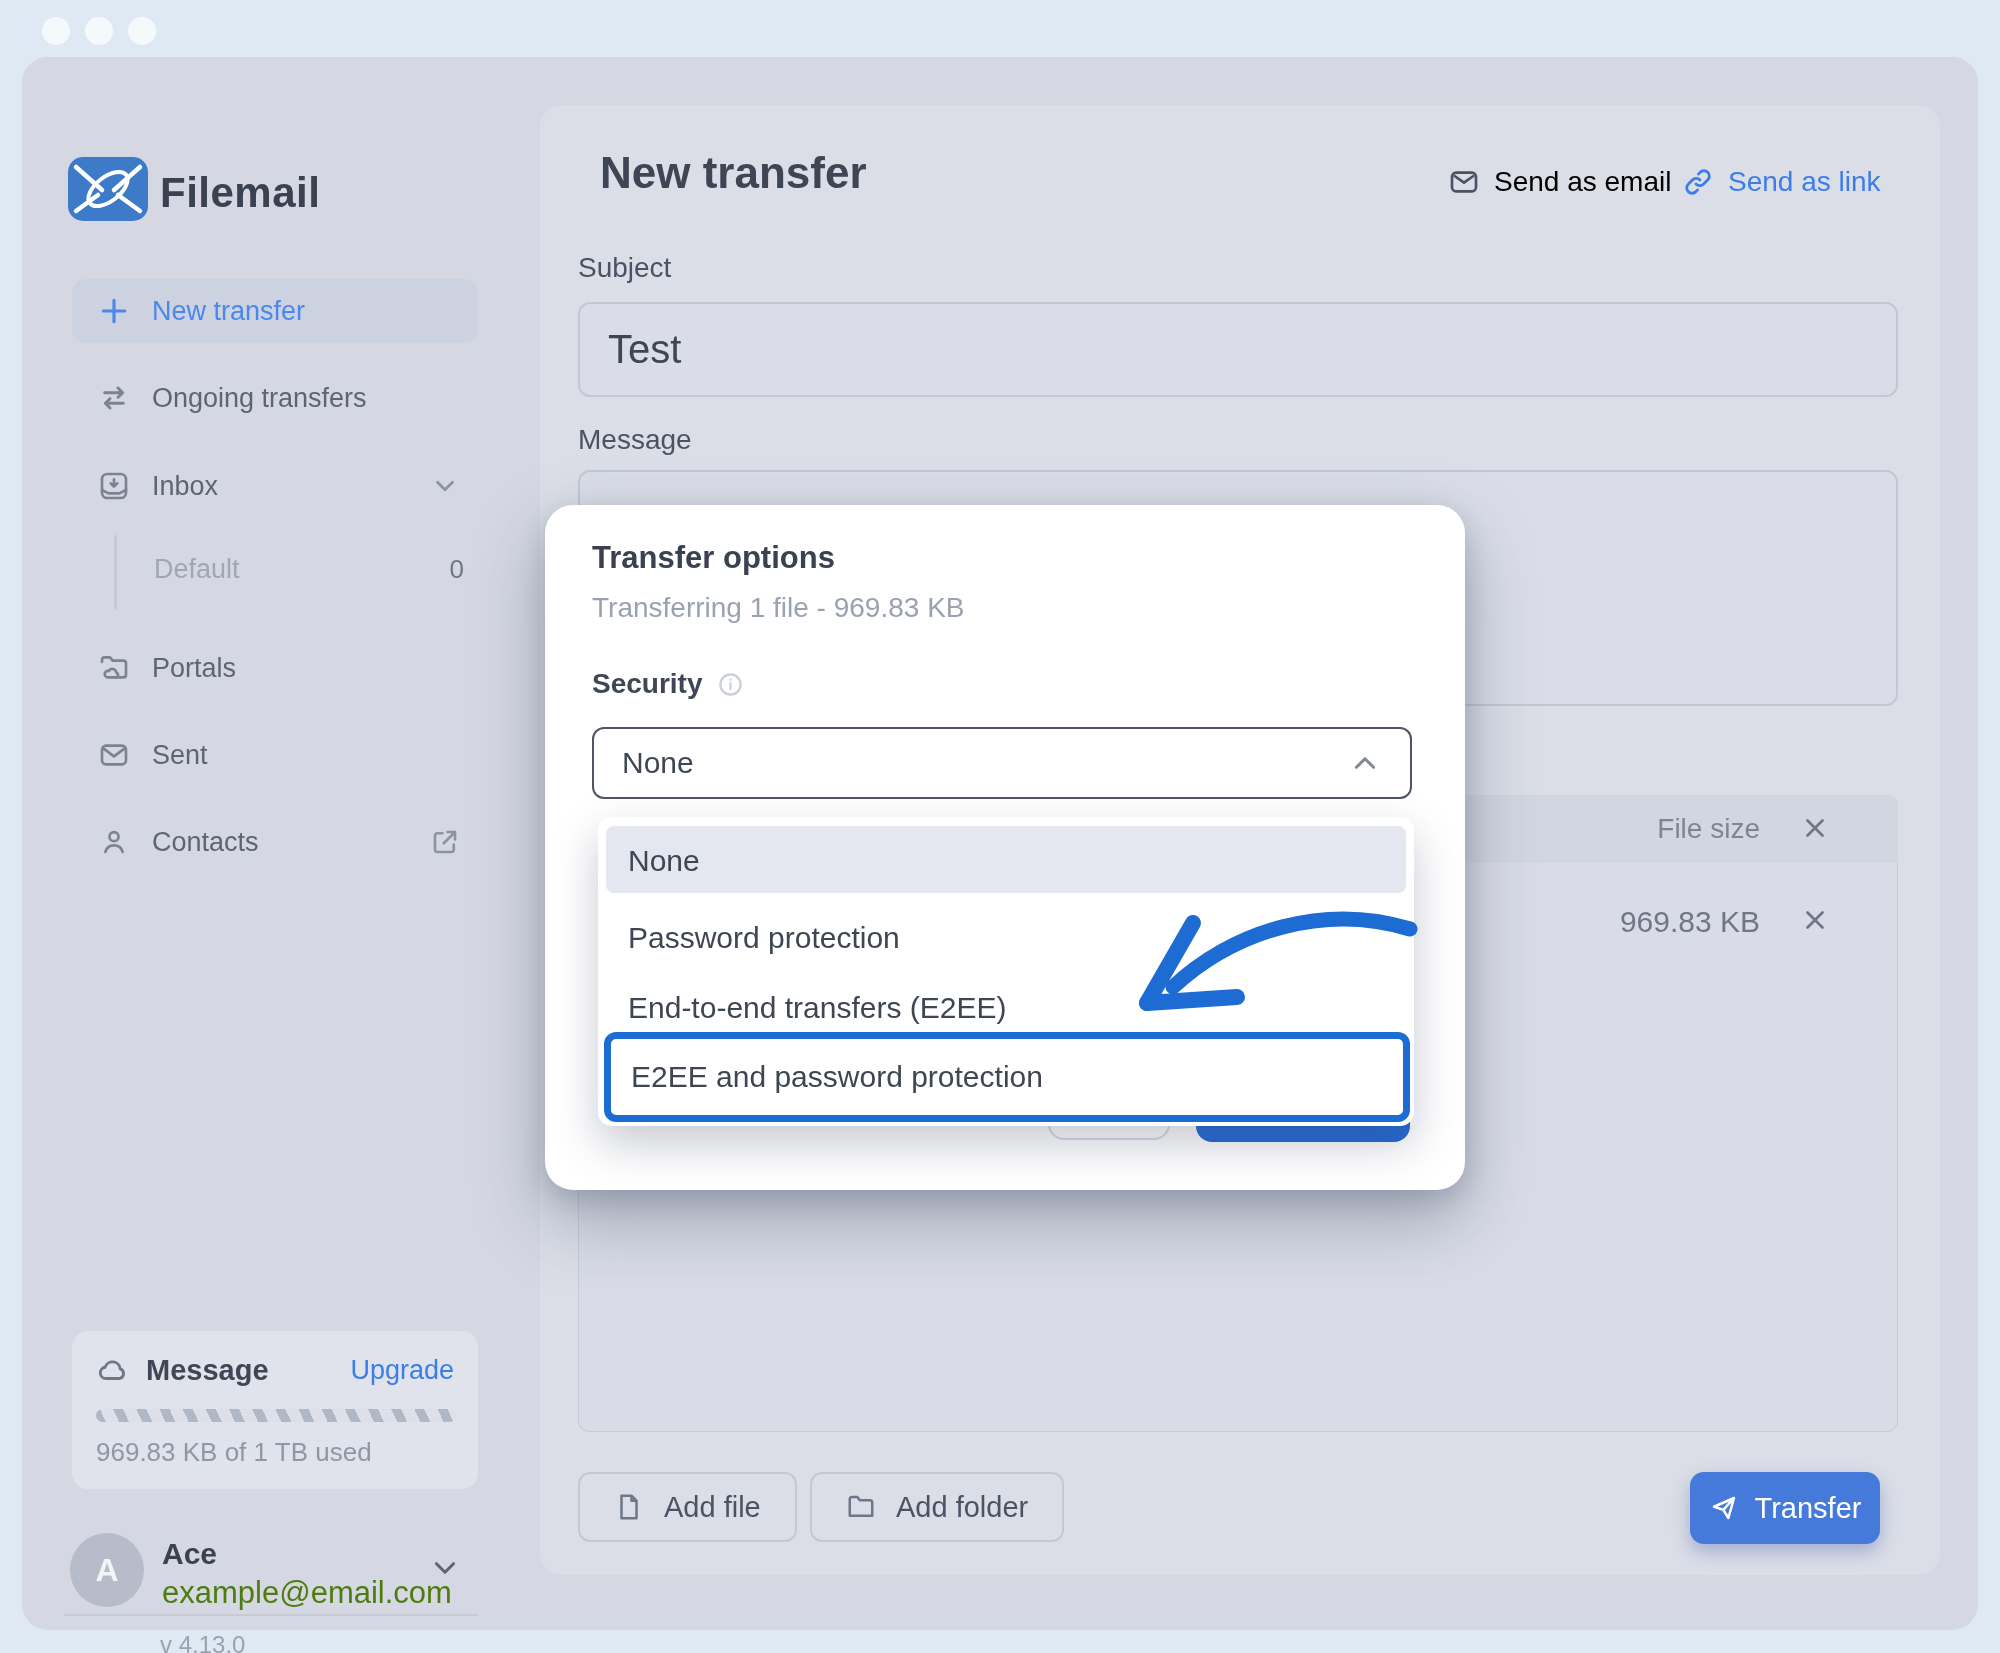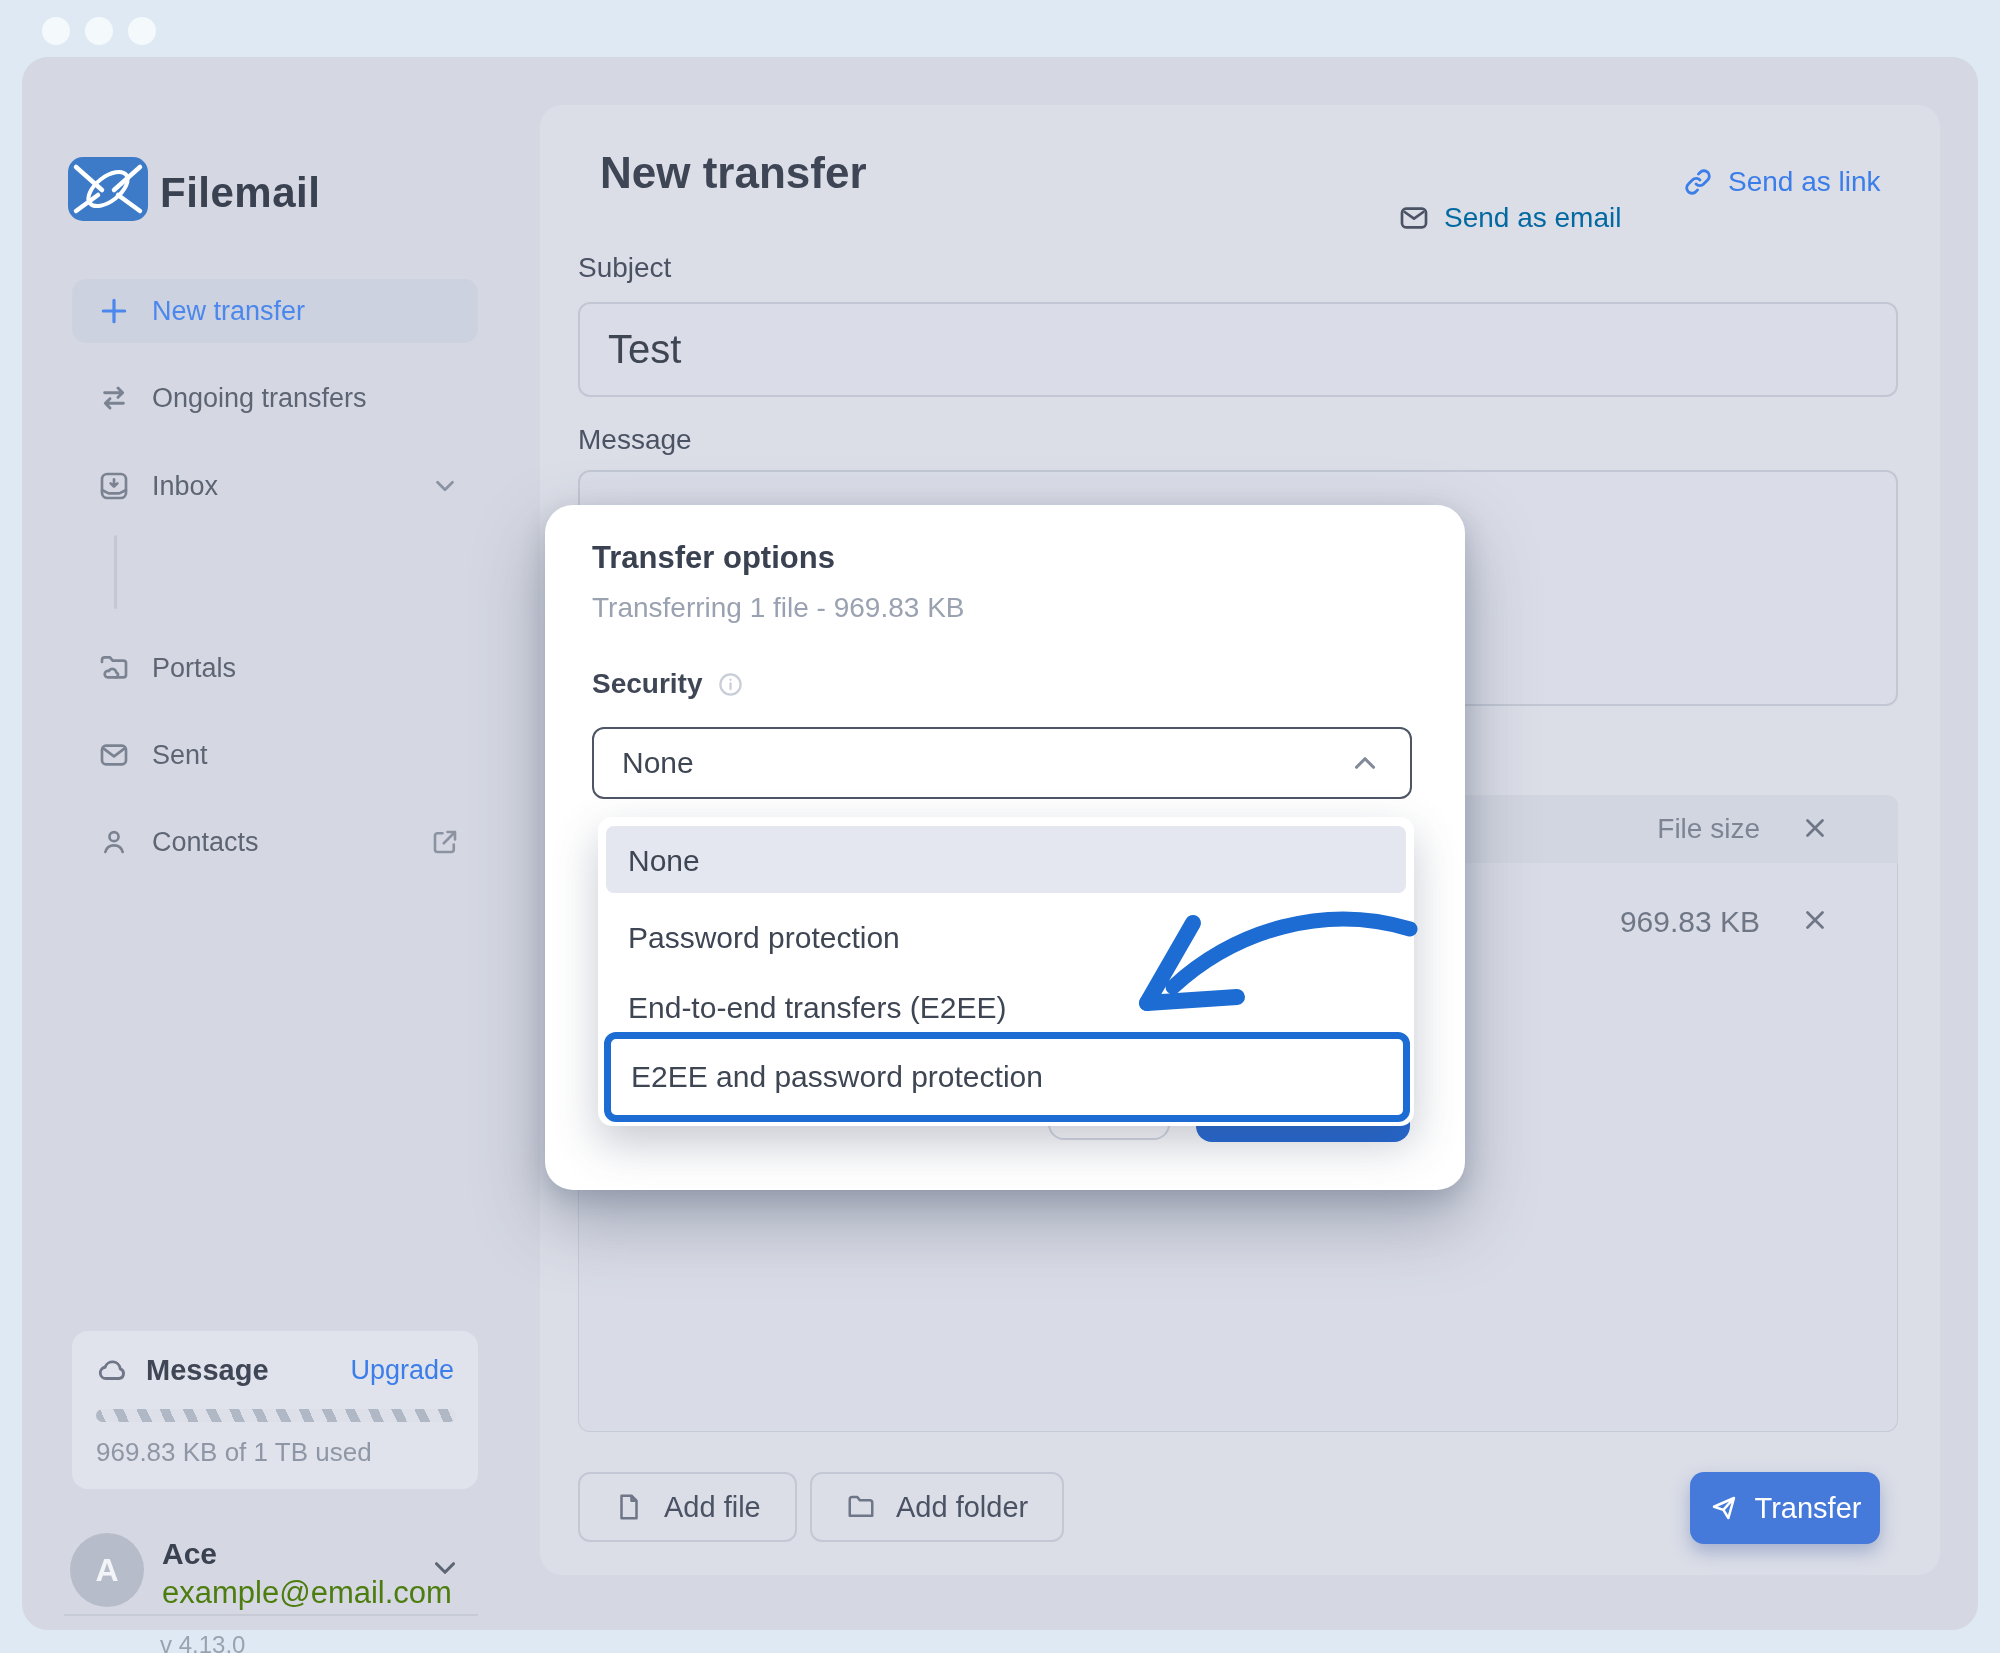--- a/index.html
+++ b/index.html
@@ -29,21 +29,21 @@
   .avatar { left:48px; top:1476px; width:74px; height:74px; border-radius:50%; background:#b6bcc9; color:#f2f4f8; display:flex; align-items:center; justify-content:center; font-size:32px; font-weight:700; }
   .profile-name { left:140px; top:1480px; font-size:30px; font-weight:700; color:#3a4150; }
   .profile-email { left:140px; top:1518px; font-size:31px; color:#4d7c0f; }
   .side-divider { left:42px; top:1557px; width:414px; height:2px; background:#c6cbd6; }
   .version { left:138px; top:1574px; font-size:24px; color:#9aa2b1; }
 
   
   .main-panel { left:540px; top:105px; width:1400px; height:1470px; background:#dbdee7; border-radius:22px; }
   .page-title { left:600px; top:148px; font-size:44px; font-weight:600; color:#3e4554; }
   .hdr-link { top:166px; display:flex; align-items:center; gap:14px; font-size:28px; }
-  .hdr-email { left:1398px; color:#0369a1;margin-top:36px; }
+  .hdr-email { left:1448px; color:#000000; }
   .hdr-linkshare { left:1682px; color:#3b7de9; }
   .fld-label { font-size:28px; color:#4a5263; }
   .subject-input { left:578px; top:302px; width:1320px; height:95px; border:2px solid #c2c7d3; border-radius:12px; background:#dadde7; font-size:40px; color:#3e4553; padding:0 28px; font-family:"Liberation Sans",sans-serif; outline:none; }
   .message-box { left:578px; top:470px; width:1320px; height:236px; border:2px solid #c2c7d3; border-radius:12px; background:#dadde7; resize:none; outline:none; font-family:"Liberation Sans",sans-serif; font-size:30px; color:#3e4553; padding:20px 28px; }
   .files-panel { left:578px; top:795px; width:1320px; height:637px; border-radius:12px; background:#d9dce6; border:1px solid rgba(160,168,185,.35); }
   .files-header { left:578px; top:795px; width:1320px; height:68px; background:#d2d6e0; border-radius:12px 12px 0 0; }
   .files-size-hd { left:1560px; top:813px; width:200px; text-align:right; font-size:28px; color:#7d8595; }
   .files-row-size { left:1530px; top:905px; width:230px; text-align:right; font-size:30px; color:#6f7787; }
   .x-ic { width:30px; height:30px; color:#6e7687; }
   .btn-ghost { height:70px; border:2px solid #c3c8d4; border-radius:12px; display:flex; align-items:center; gap:20px; padding:16px 34px; font-size:29px; color:#4a5263; background:transparent; }
@@ -102,20 +102,24 @@
         <rect x="3" y="3" width="18" height="18" rx="4" stroke="currentColor" stroke-width="2" fill="none"></rect>
         <path d="M12 7v5 M9.5 10 12 12.5 14.5 10 M3 15l5 2.5h8L21 15" stroke="currentColor" stroke-width="2" fill="none" stroke-linecap="round" stroke-linejoin="round"></path>
       </svg>
     <span>Inbox</span>
     <svg class="nav-right-ic" style="margin-left:auto;margin-right:18px" viewBox="0 0 24 24">
         <path d="M6 9l6 6 6-6" stroke="currentColor" stroke-width="2.2" fill="none" stroke-linecap="round" stroke-linejoin="round"></path>
       </svg>
   </div>
 
   <div class="abs nav-sub-line"></div>
+  <div class="abs nav-sub">
+    <span>Default</span>
+    <span class="cnt">0</span>
+  </div>
 
   <div class="abs nav-item" style="top:579px">
     <svg class="ic" viewBox="0 0 24 24">
         <path d="M3 7.5V6a2 2 0 0 1 2-2h4l2 2.5h8a2 2 0 0 1 2 2V17a2 2 0 0 1-2 2h-6" stroke="currentColor" stroke-width="2" fill="none" stroke-linecap="round" stroke-linejoin="round"></path>
         <path d="M7.5 19a2.4 2.4 0 1 1 .6-4.7 3 3 0 0 1 5.6 1A1.9 1.9 0 0 1 13 19z" stroke="currentColor" stroke-width="2" fill="none" stroke-linejoin="round"></path>
       </svg>
     <span>Portals</span>
   </div>
 
   <div class="abs nav-item" style="top:666px">

